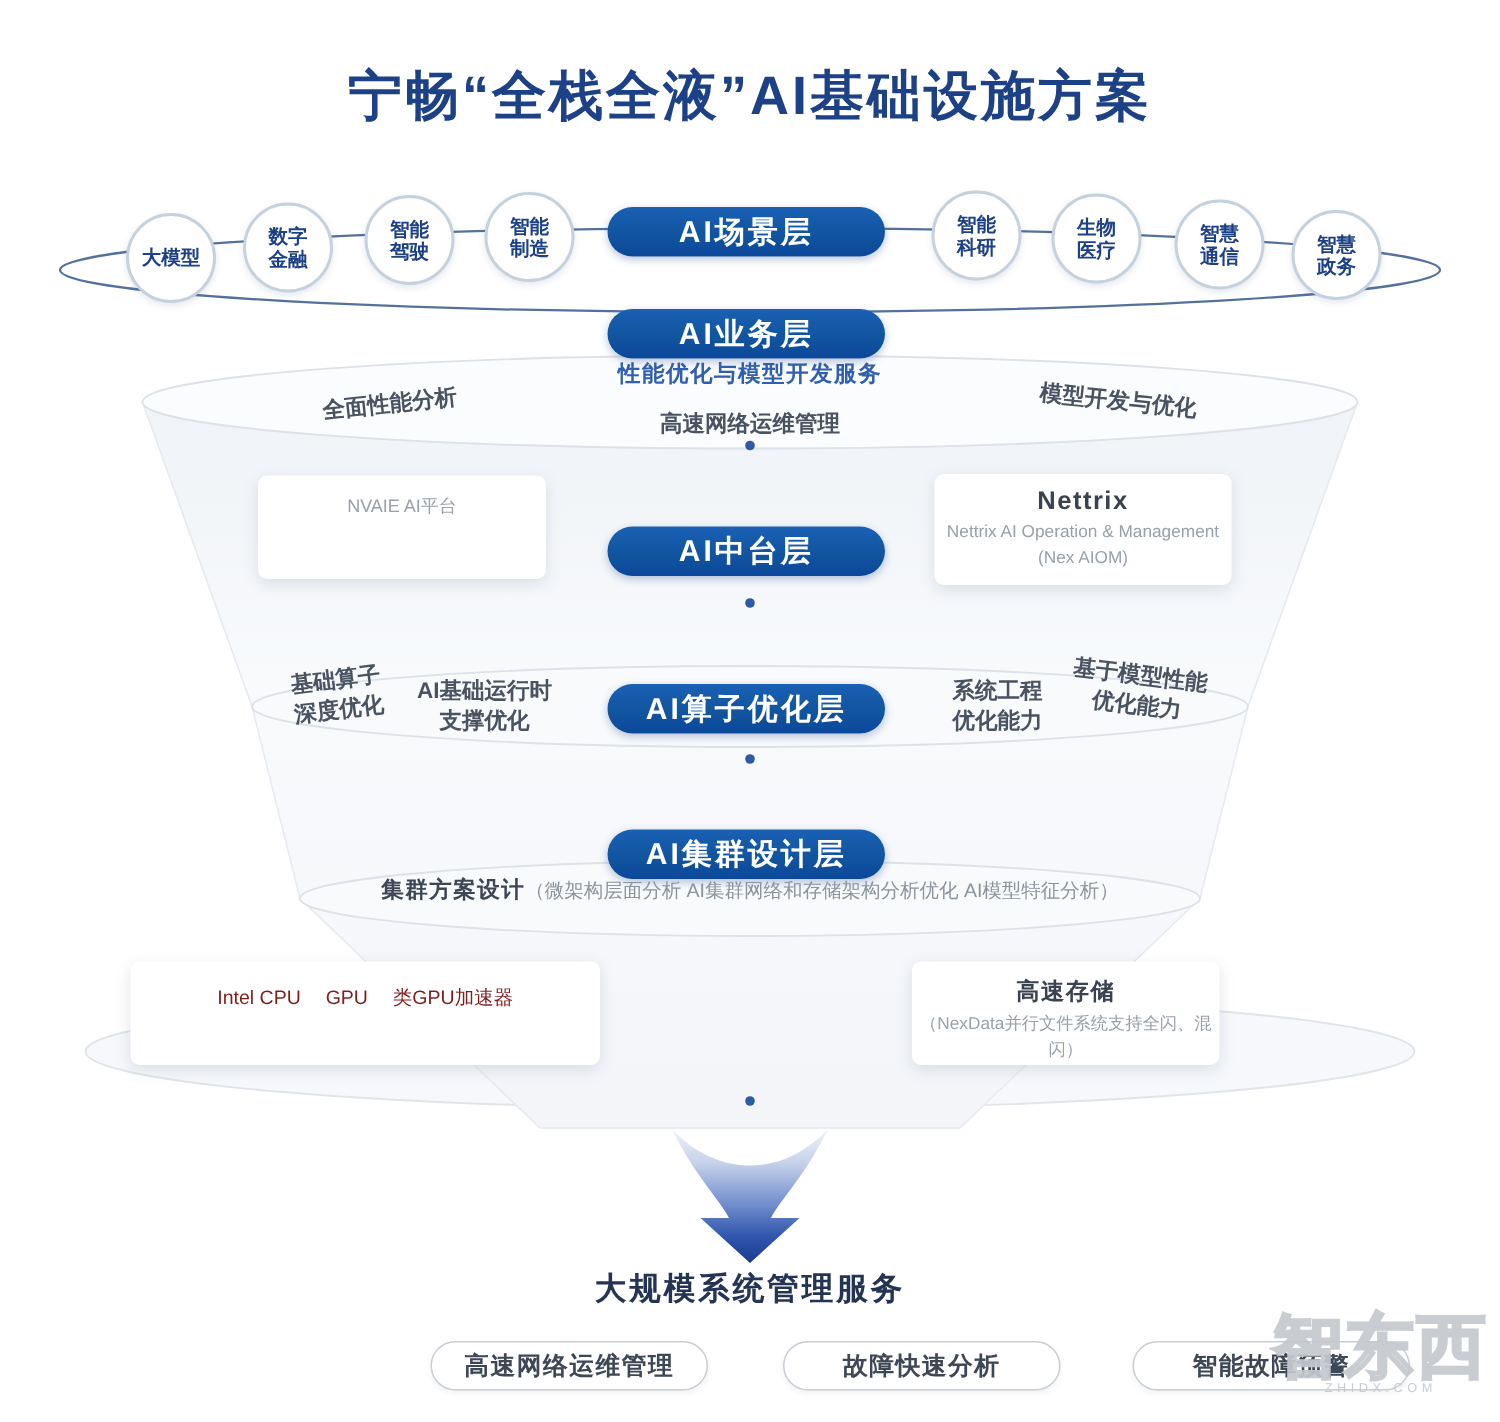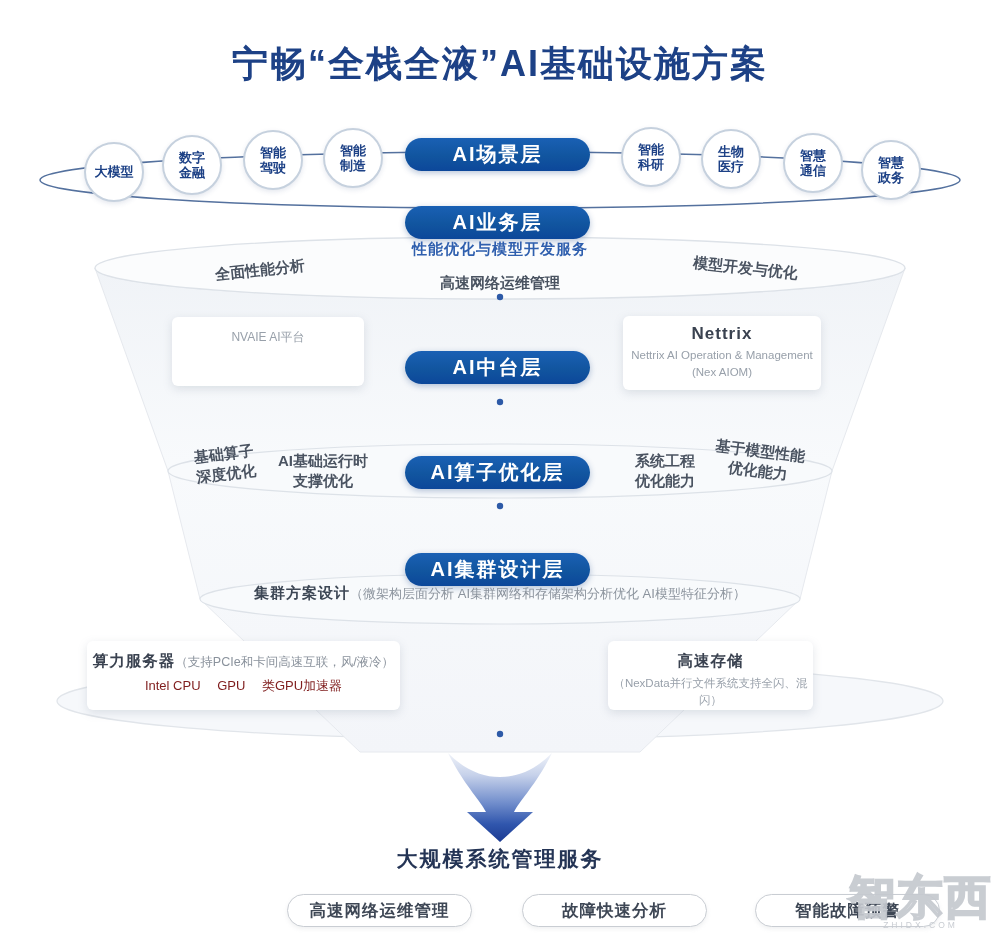--- a/index.html
+++ b/index.html
@@ -158,23 +158,20 @@
   <div class="abs rim-label" style="left:603px;top:451px;width:124px;">系统工程
 优化能力</div>
   <div class="abs rim-label" style="left:694px;top:441px;width:130px;transform:rotate(7deg);">基于模型性能
 优化能力</div>
 
   <div class="abs cluster-caption">
     <span class="lead">集群方案设计</span><span class="detail">（微架构层面分析 AI集群网络和存储架构分析优化  AI模型特征分析）</span>
   </div>
 
   <div class="abs white-card" style="left:87px;top:641px;width:313px;height:59px;padding-top:10px;">
-    <div>
-      <span class="hw-line1-title">算力服务器</span><span class="hw-line1-note">（支持PCIe和卡间高速互联，风/液冷）</span>
-    </div>
     <div class="hw-line2">Intel CPU　 GPU　 类GPU加速器</div>
   </div>
   <div class="abs white-card" style="left:608px;top:641px;width:205px;height:59px;padding-top:10px;">
     <div class="hw-line1-title">高速存储</div>
     <div class="card-sub" style="font-size:11.5px;">（NexData并行文件系统支持全闪、混闪）</div>
   </div>
 
   <div class="abs bottom-title">大规模系统管理服务</div>
   <div class="abs bpill" style="left:287px;width:183px;">高速网络运维管理</div>
   <div class="abs bpill" style="left:522px;width:183px;">故障快速分析</div>

